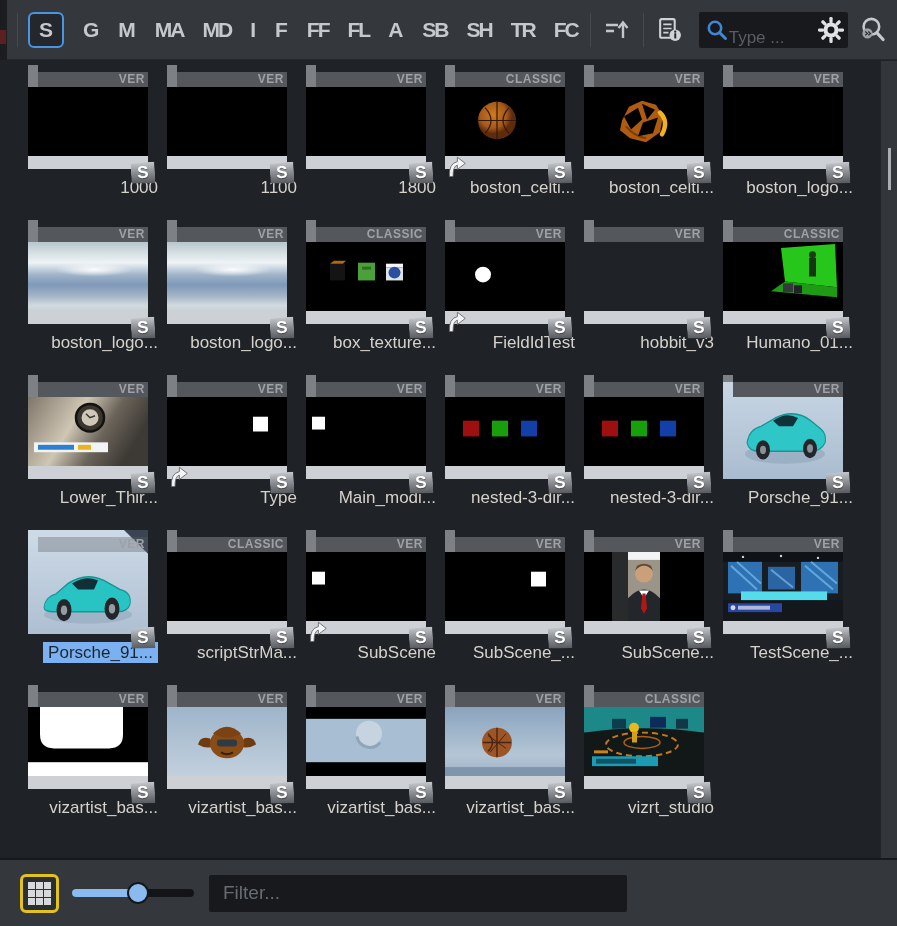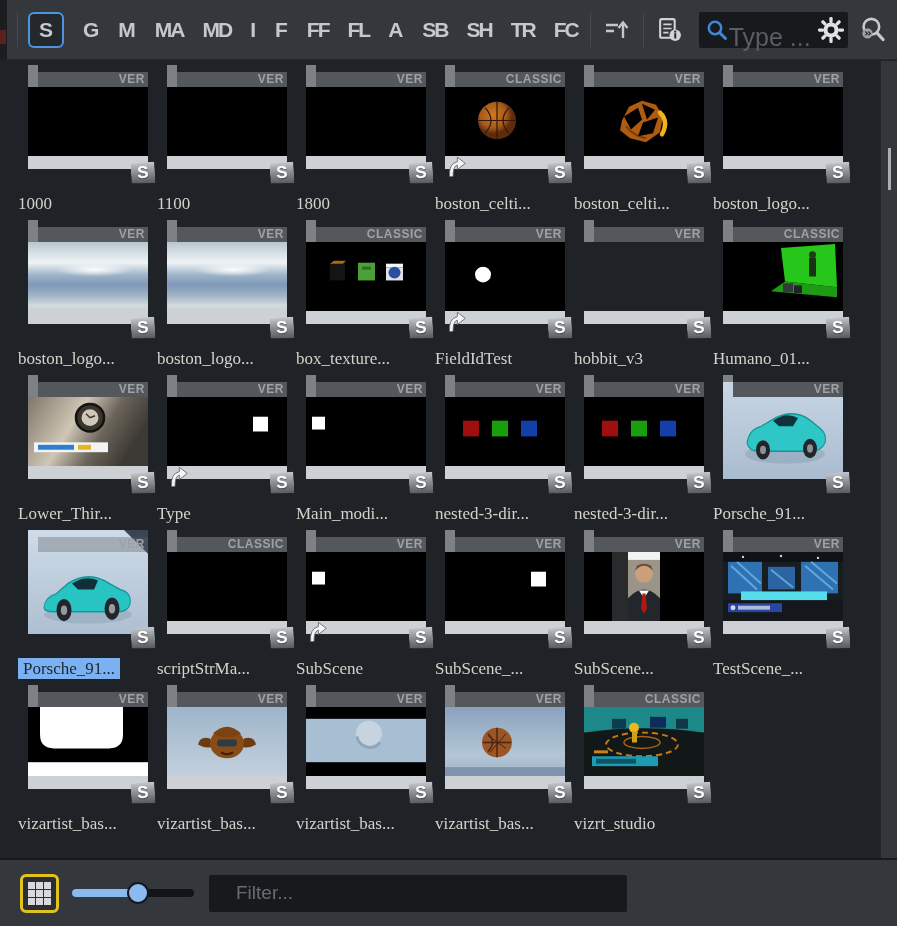--- a/index.html
+++ b/index.html
@@ -16,21 +16,21 @@
   .tabs { display:flex; align-items:center; gap:19px; margin-left:10px; margin-right:12px; }
   .tab-letter { color:#c5c8cc; font-size:21px; font-weight:bold; cursor:default; line-height:34px; }
   .tab-letter.multi { letter-spacing:-2px; }
   .tab-letter.selected { border:2px solid #4b94e0; border-radius:6px; background:#24272b;
              width:36px; height:36px; display:flex; align-items:center; justify-content:center;
              letter-spacing:0; }
   .toolbar-icon { margin:0 12px; display:flex; align-items:center; }
   .searchbox { display:flex; align-items:center; background:#17191d; border-radius:2px;
                height:36px; width:150px; margin:0 8px 0 4px; padding:0 4px 0 6px; }
   .searchbox input { flex:1; min-width:10px; background:transparent; border:0; outline:none;
-               color:#d0d3d6; font-size:25px; font-family:"Liberation Sans",sans-serif; width:70px;margin-top:16px; }
+               color:#d0d3d6; font-size:17px; font-family:"Liberation Sans",sans-serif; width:70px;margin-top:16px; }
   .searchbox input::placeholder { color:#585e64; }
 
   
   .grid-area { position:absolute; top:61px; bottom:68px; left:0; right:17px; background:#1f2226; overflow:hidden; }
   .scroll-gutter { position:absolute; top:61px; bottom:68px; right:0; width:17px; background:#33373c;
                    border-left:1px solid #212428; }
   .scroll-thumb { position:absolute; top:87px; right:6px; width:3px; height:42px; background:#aaadb1; }
 
   .tiles { display:grid; grid-template-columns:repeat(6,120px); column-gap:19px; row-gap:18px;
            padding:4px 9px 0 28px; }
@@ -44,21 +44,21 @@
   .content { position:absolute; left:0; right:0; top:22px; bottom:13px; background:#000; overflow:hidden; }
   .content svg { display:block; width:100%; height:100%; }
   .strip  { position:absolute; left:0; right:0; bottom:0; height:13px; background:#cdd0d4; }
   .sbadge { position:absolute; right:-7px; bottom:-15px; width:24px; height:22px; z-index:4;
             background:linear-gradient(180deg,#c6c9cd 0%,#8d9094 45%,#54575b 100%);
             color:#fff; font-weight:bold; font-size:17px; display:flex; align-items:center;
             justify-content:center; transform:rotate(-3deg);
             clip-path:polygon(0 6%, 100% 0, 100% 100%, 0 94%);
             text-shadow:0 1px 1px rgba(0,0,0,.4); }
   .arrow  { position:absolute; left:1px; bottom:-9px; width:21px; height:24px; z-index:5; }
-  .tlabel { margin-top:25px; width:140px; margin-left:-10px; text-align:left; white-space:nowrap;font-family:Liberation Serif, serif; }
+  .tlabel { margin-top:9px; width:140px; margin-left:-10px; text-align:right; white-space:nowrap; }
   .label-text { color:#d5d2cb; font-size:17px; }
   .tile.full .content { top:7px; bottom:0; }
   .tile.selected .content { top:0; }
   .tile.selected .theader { background:rgba(90,95,100,0.35); }
   .tile.selected .label-text { background:#7cb1f1; color:#1b2531; padding:1px 5px; }
 
   
   .v-sky { width:100%; height:100%;
     background:
       radial-gradient(55px 10px at 55% 40%, rgba(255,255,255,.95), rgba(255,255,255,0) 70%),
@@ -73,21 +73,21 @@
   .bottombar { position:absolute; left:0; right:0; bottom:0; height:68px; background:#34383d;
                border-top:2px solid #17191c; display:flex; align-items:center; }
   .grid-btn { margin-left:20px; width:39px; height:39px; border:3px solid #e2c31d; border-radius:6px;
               background:#2b2f34; display:flex; align-items:center; justify-content:center; }
   .slider { position:relative; margin-left:13px; width:122px; height:22px; }
   .slider .track { position:absolute; top:7px; left:0; right:0; height:8px; border-radius:4px; background:#121417; }
   .slider .fill  { position:absolute; top:7px; left:0; height:8px; border-radius:4px; background:#8abaf0; }
   .slider .handle{ position:absolute; top:0; width:22px; height:22px; border-radius:50%;
                    background:#8abaf0; border:2px solid #15181b; }
   .filter { margin-left:15px; width:418px; height:37px; background:#17191d; border:0; border-radius:2px;
-            color:#d0d3d6; font-size:19px; padding:0 27px; outline:none; font-family:"Liberation Sans",sans-serif; }
+            color:#d0d3d6; font-size:19px; padding:0 14px; outline:none; font-family:"Liberation Sans",sans-serif; }
   .filter::placeholder { color:#666c72; }
   .status { margin-left:auto; margin-right:20px; color:#d6d2c8; font-size:19px; }
 </style>
 </head>
 <body>
 
 <div class="window">
 
   <div class="toolbar">
     <div class="edge-sliver"></div>

